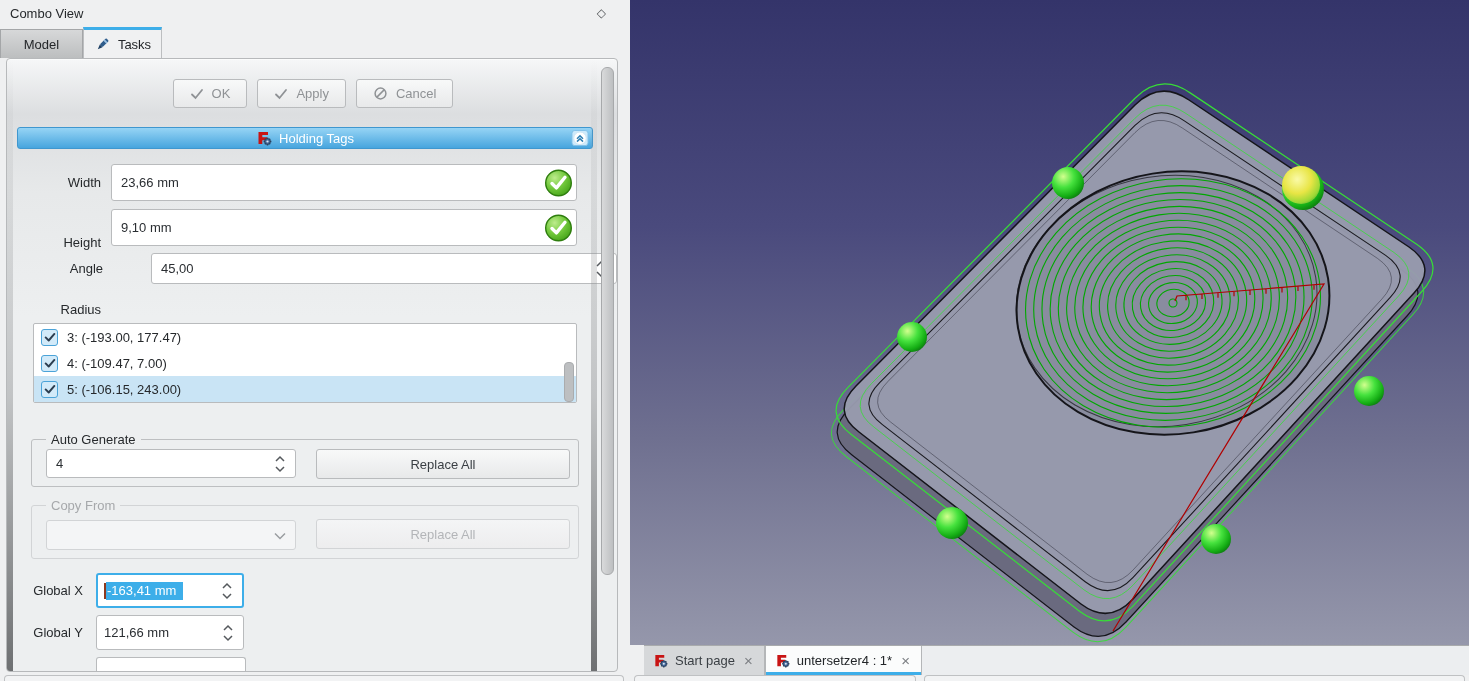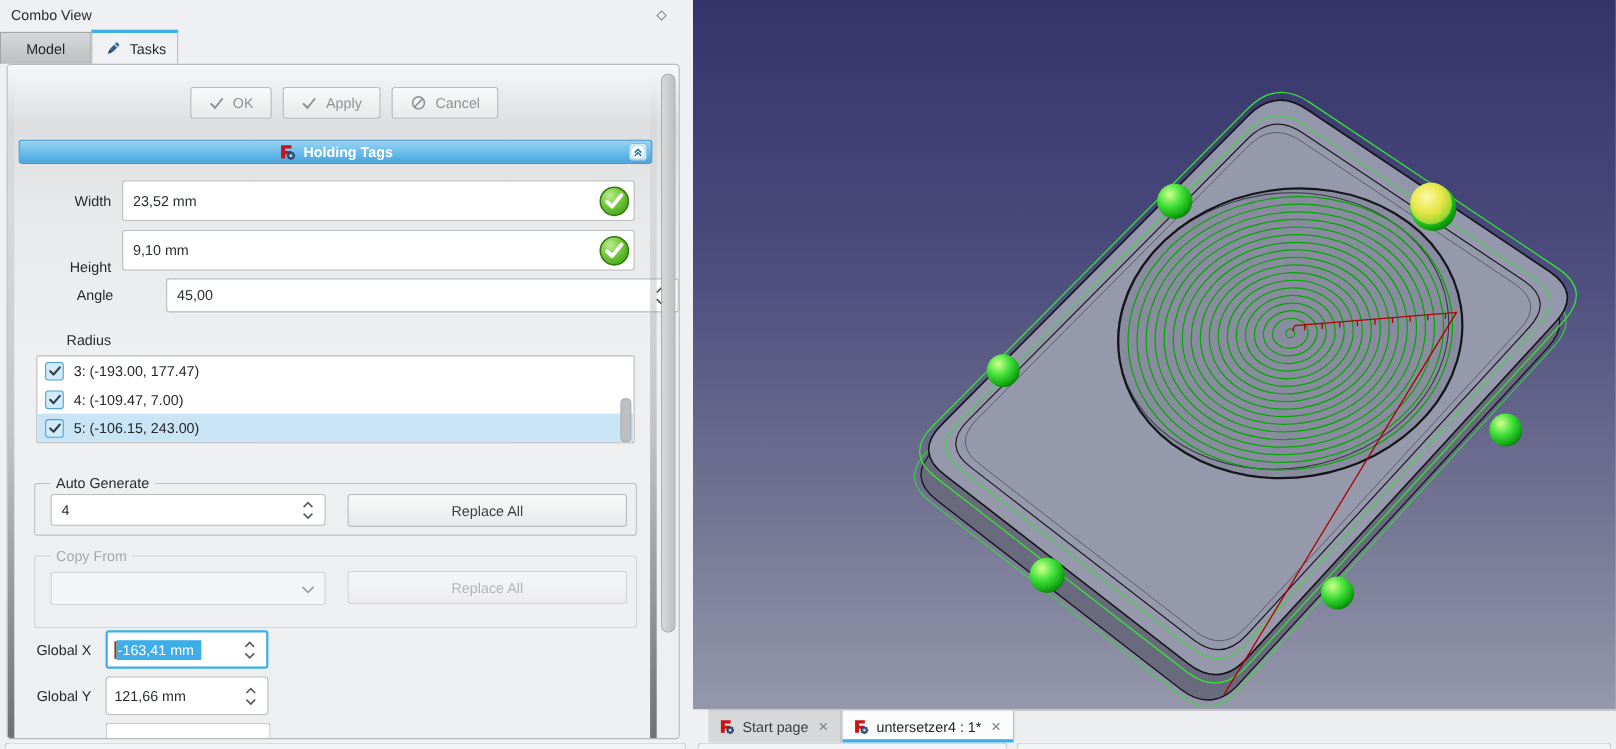--- a/index.html
+++ b/index.html
@@ -35,21 +35,21 @@
   
   .btn-row{position:absolute;left:0;top:20px;width:612px;display:flex;justify-content:center;gap:10px;}
   .pushbtn{height:29px;padding:0 16px;display:inline-flex;align-items:center;justify-content:center;gap:8px;
     background:linear-gradient(180deg,#f8f9f9,#e8e9ea);border:1px solid #b9bbbd;border-radius:3px;
     font-size:13px;color:#8f9295;cursor:pointer;box-sizing:border-box;}
 
   
   .ht-box{position:absolute;left:10px;top:68px;width:576px;height:22px;border-radius:3px;
     border:1px solid #3f97cf;background:linear-gradient(180deg,#96d4f5,#47a5de);
     display:flex;align-items:center;justify-content:center;gap:7px;box-sizing:border-box;}
-  .ht-title{color:#ffffff;font-weight:bold;font-size:13px;}
+  .ht-title{color:#ffffff;font-weight:normal;font-size:13px;}
   .collapse-btn{position:absolute;right:3px;top:2px;width:18px;height:17px;cursor:pointer;}
 
   
   .frm-row{position:absolute;left:0;width:612px;}
   .fld-label{position:absolute;left:0;width:94px;text-align:right;font-size:13px;color:#26292c;}
   .row-width{top:105px;height:37px;}   .row-width .fld-label{top:11px;}
   .row-height{top:150px;height:37px;}  .row-height .fld-label{top:26px;}
   .row-angle{top:194px;height:31px;margin-left:40px;}   .row-angle .fld-label{width:56px;top:8px;}
   .row-radius{top:232px;height:37px;}  .row-radius .fld-label{top:11px;}
   .field{position:absolute;left:104px;width:466px;height:100%;background:#ffffff;border:1px solid #b9bbbd;
@@ -65,21 +65,21 @@
   .tag-row.selected{background:#c9e4f5;}
   .cbx{width:15px;height:15px;border:1px solid #4ba3d8;border-radius:3px;background:#d2eaf9;
     display:inline-flex;align-items:center;justify-content:center;flex:none;}
   .list-thumb{position:absolute;right:2px;top:38px;width:8px;height:38px;border-radius:4px;
     background:#bdbfc1;border:1px solid #aaacae;cursor:pointer;}
 
   
   .grp{position:absolute;left:24px;width:548px;border:1px solid #bdbfc1;border-radius:3px;box-sizing:border-box;}
   .grp-title{position:absolute;top:-8px;left:14px;background:#edeff0;padding:0 5px;font-size:13px;color:#26292c;}
   .grp.autogen{top:380px;height:48px;}
-  .grp.copyfrom{top:446px;height:66px;border-color:#d2d4d6;}
+  .grp.copyfrom{top:446px;height:54px;border-color:#d2d4d6;}
   .grp.copyfrom .grp-title{color:#a6a8ab;}
   .spinbox{position:absolute;background:#ffffff;border:1px solid #b9bbbd;border-radius:3px;box-sizing:border-box;
     display:flex;align-items:center;padding-left:9px;font-size:13px;color:#2a2e32;cursor:text;}
   .grp .spinbox{left:14px;top:9px;width:250px;height:29px;}
   .grp .replace-btn{position:absolute;left:284px;top:9px;width:254px;height:30px;}
   .combo{position:absolute;left:14px;top:14px;width:250px;height:30px;background:#f4f5f6;
     border:1px solid #d2d4d6;border-radius:3px;box-sizing:border-box;cursor:default;}
   .combo .chev{position:absolute;right:9px;top:11px;}
   .grp.copyfrom .replace-btn{top:13px;color:#b3b5b8;border-color:#d2d4d6;
     background:linear-gradient(180deg,#f4f5f6,#ededee);}
@@ -224,21 +224,21 @@
           <rect x="0.5" y="0.5" width="17" height="16" rx="3" fill="#cdeafb" stroke="#7fbfe8"></rect>
           <circle cx="9" cy="8.7" r="6.6" fill="#ffffff" stroke="#cfe4f2"></circle>
           <path d="M5.8,9.2 L9,6.2 L12.2,9.2" fill="none" stroke="#2e7fb3" stroke-width="1.6"></path>
           <path d="M5.8,12.3 L9,9.3 L12.2,12.3" fill="none" stroke="#2e7fb3" stroke-width="1.6"></path>
         </svg>
       </div>
 
       <div class="frm-row row-width">
         <span class="fld-label">Width</span>
         <div class="field">
-          <span>23,52 mm</span>
+          <span>23,66 mm</span>
           <svg class="valid-ic" viewBox="0 0 29 29">
               <use href="#ok-circle"></use>
             </svg>
         </div>
       </div>
 
       <div class="frm-row row-height">
         <span class="fld-label">Height</span>
         <div class="field">
           <span>9,10 mm</span>

